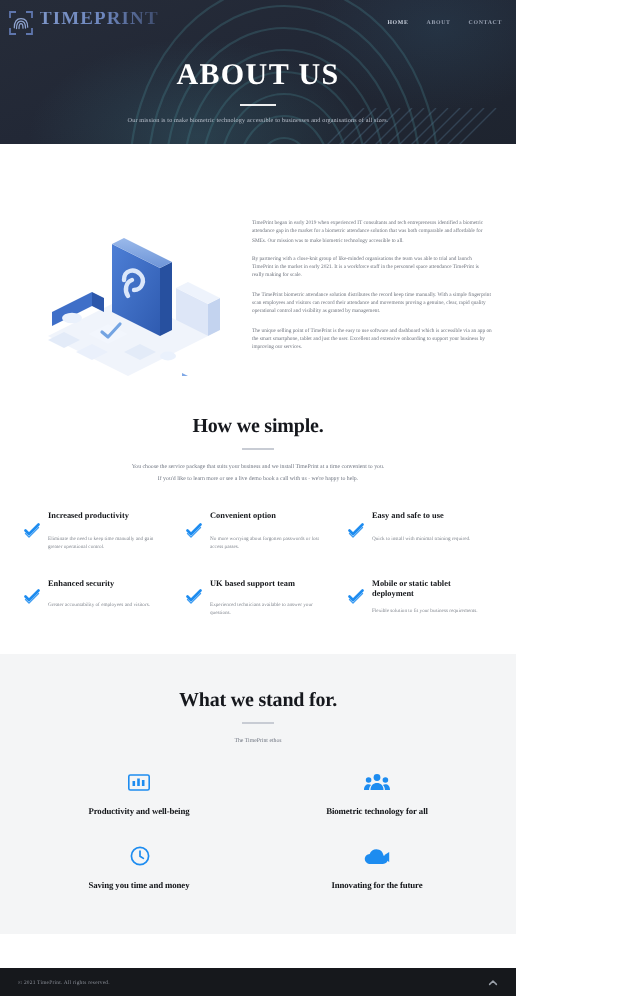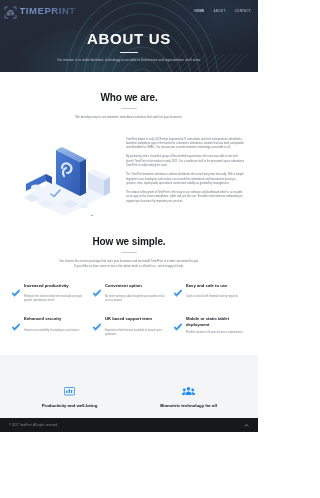--- a/index.html
+++ b/index.html
@@ -3,21 +3,21 @@
 <meta charset="utf-8">
 <style>
   * { margin:0; padding:0; box-sizing:border-box; }
   html,body { width:258px; height:498px; }
   body {
     font-family:"Liberation Sans", sans-serif;
     background:#ffffff;
     overflow:hidden;
     -webkit-font-smoothing:antialiased;
   }
-  .page { width:258px; height:432px; position:relative; overflow:hidden; }
+  .page { width:258px; height:498px; position:relative; overflow:hidden;font-family:Liberation Serif, serif; }
 
   
   .hero {
     position:relative;
     height:72px;
     background:
       radial-gradient(ellipse 120px 70px at 38% 95%, rgba(63,120,135,0.30), rgba(0,0,0,0) 70%),
       radial-gradient(ellipse 90px 60px at 85% 20%, rgba(48,86,112,0.25), rgba(0,0,0,0) 70%),
       linear-gradient(160deg,#262c39 0%,#222836 45%,#1e242f 100%);
     overflow:hidden;
@@ -198,25 +198,20 @@
     </div>
 
     <div class="hero-body">
       <div class="hero-title">ABOUT US</div>
       <div class="hero-rule"></div>
       <div class="hero-sub">Our mission is to make biometric technology accessible to businesses and organisations of all sizes.</div>
     </div>
   </div>
 
   <div class="section who">
-    <div class="sec-head">
-      <div class="sec-title">Who we are.</div>
-      <div class="sec-rule"></div>
-      <div class="sec-sub">We develop easy to use biometric attendance solutions that work for your business.</div>
-    </div>
 
     <div class="who-grid">
       <div class="who-illus">
         <svg viewBox="0 0 108 82" width="108" height="82">
           <defs>
             <linearGradient id="gDoorA" x1="0" y1="0" x2="1" y2="1">
               <stop offset="0" stop-color="#4d7fd6"></stop>
                 <stop offset="1" stop-color="#2f5bb0"></stop>
             </linearGradient>
             <linearGradient id="gDoorB" x1="0" y1="0" x2="0" y2="1">
@@ -365,20 +360,25 @@
           </span>
           <span class="feat-title">Mobile or static tablet deployment</span>
         </div>
         <div class="feat-desc">Flexible solution to fit your business requirements.</div>
       </div>
 
     </div>
   </div>
 
   <div class="section stand">
+    <div class="sec-head">
+      <div class="sec-title">What we stand for.</div>
+      <div class="sec-rule"></div>
+      <div class="sec-sub">The TimePrint ethos</div>
+    </div>
 
     <div class="values">
 
       <div>
         <div class="value-icon">
           <svg viewBox="0 0 22 20" width="11" height="10">
             <rect x="0.8" y="3" width="20.4" height="15" rx="1.6" fill="none" stroke="#1d8cf0" stroke-width="1.6"></rect>
             <rect x="4.5" y="9" width="2.6" height="5" fill="#1d8cf0"></rect>
             <rect x="9.2" y="6.5" width="2.6" height="7.5" fill="#1d8cf0"></rect>
             <rect x="13.9" y="8" width="2.6" height="6" fill="#1d8cf0"></rect>

